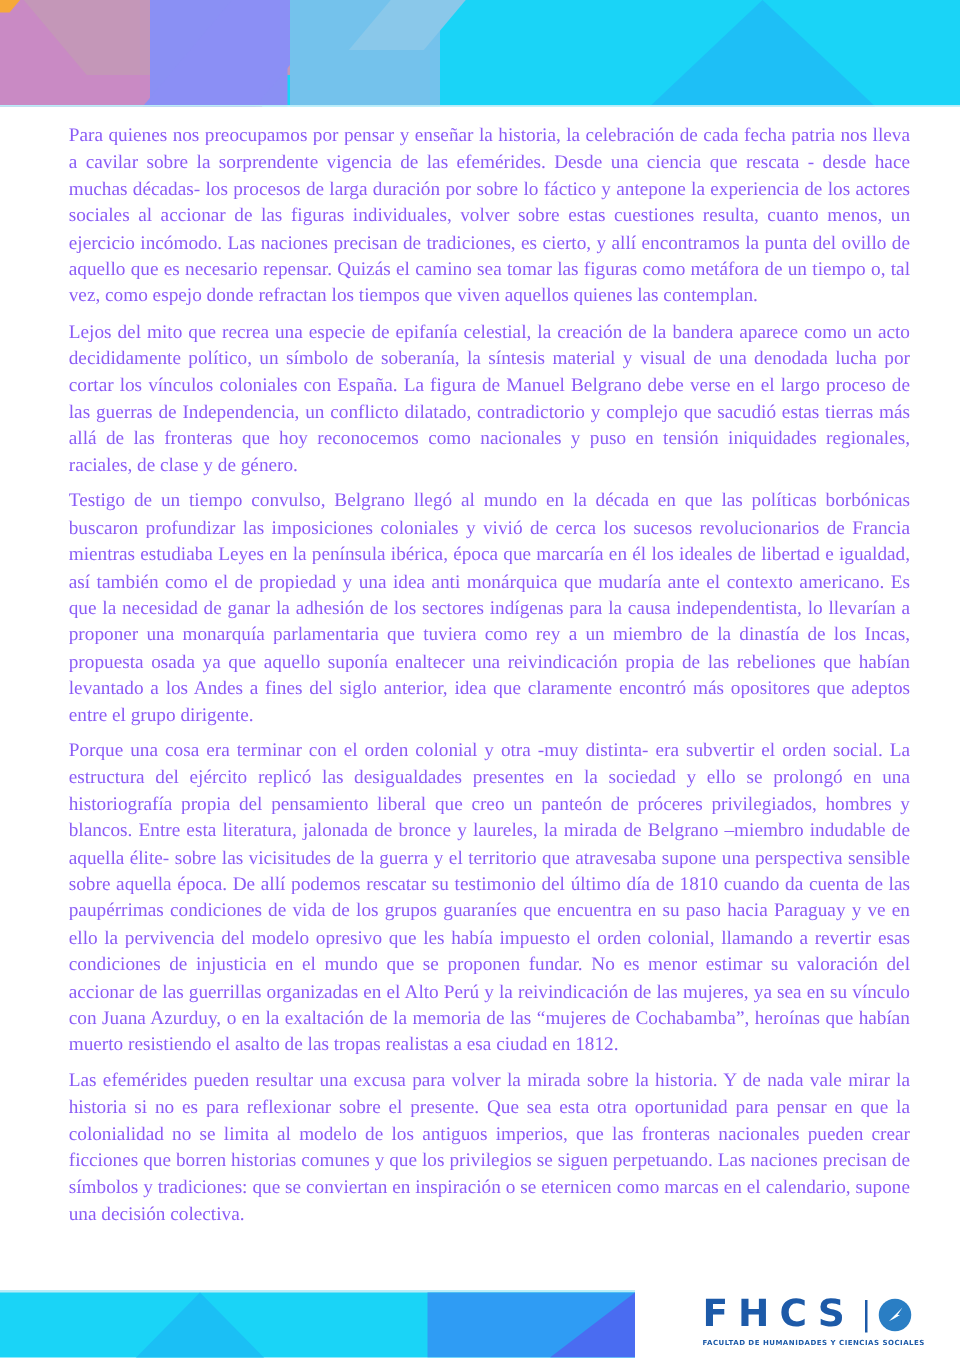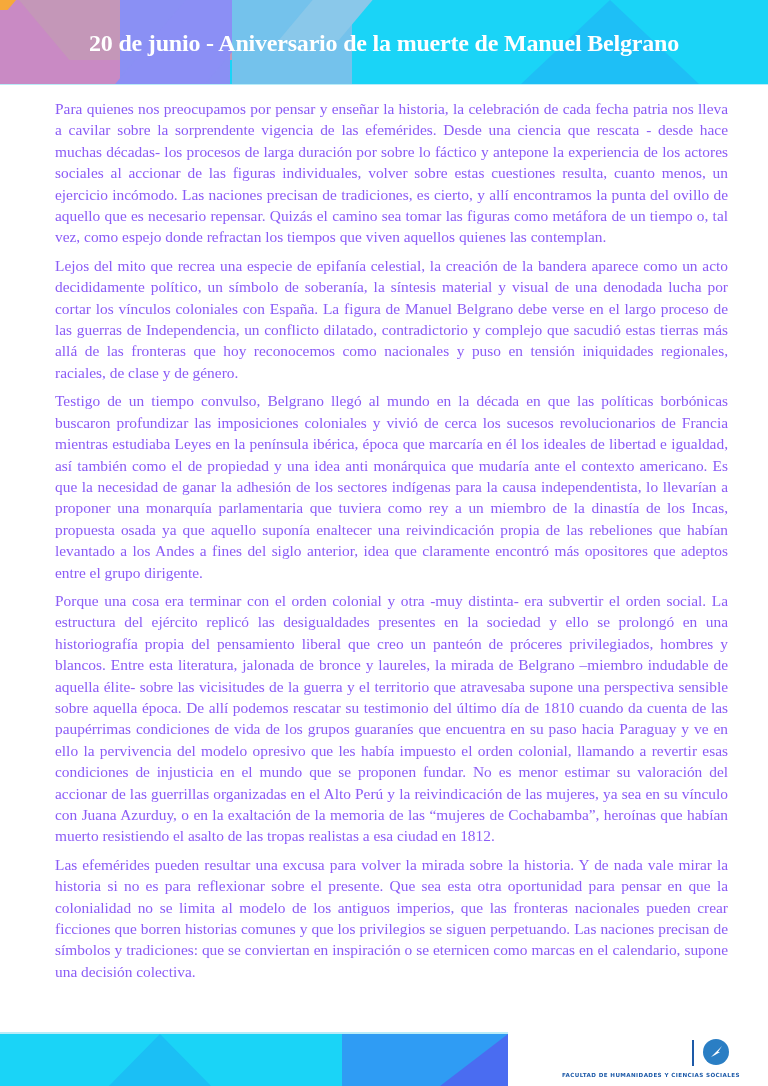--- a/index.html
+++ b/index.html
@@ -65,39 +65,39 @@
 <div class="header-banner">
   <div class="shape hb-pink"></div>
   <div class="shape hb-mauve"></div>
   <div class="shape hb-violet2"></div>
   <div class="shape hb-violet"></div>
   <div class="shape hb-lightblue"></div>
   <div class="shape hb-lightblue2"></div>
   <div class="shape hb-orange"></div>
   <div class="shape hb-tri"></div>
   <div class="shape hb-line"></div>
-  <div class="header-title">20 de junio - Aniversario de la muerte de Manuel Belgrano</div>
 </div>
 
 <div class="article">
   <p>Para quienes nos preocupamos por pensar y enseñar la historia, la celebración de cada fecha patria nos lleva a cavilar sobre la sorprendente vigencia de las efemérides. Desde una ciencia que rescata - desde hace muchas décadas- los procesos de larga duración por sobre lo fáctico y antepone la experiencia de los actores sociales al accionar de las figuras individuales, volver sobre estas cuestiones resulta, cuanto menos, un ejercicio incómodo. Las naciones precisan de tradiciones, es cierto, y allí encontramos la punta del ovillo de aquello que es necesario repensar. Quizás el camino sea tomar las figuras como metáfora de un tiempo o, tal vez, como espejo donde refractan los tiempos que viven aquellos quienes las contemplan.</p>
   <p>Lejos del mito que recrea una especie de epifanía celestial, la creación de la bandera aparece como un acto decididamente político, un símbolo de soberanía, la síntesis material y visual de una denodada lucha por cortar los vínculos coloniales con España. La figura de Manuel Belgrano debe verse en el largo proceso de las guerras de Independencia, un conflicto dilatado, contradictorio y complejo que sacudió estas tierras más allá de las fronteras que hoy reconocemos como nacionales y puso en tensión iniquidades regionales, raciales, de clase y de género.</p>
   <p>Testigo de un tiempo convulso, Belgrano llegó al mundo en la década en que las políticas borbónicas buscaron profundizar las imposiciones coloniales y vivió de cerca los sucesos revolucionarios de Francia mientras estudiaba Leyes en la península ibérica, época que marcaría en él los ideales de libertad e igualdad, así también como el de propiedad y una idea anti monárquica que mudaría ante el contexto americano. Es que la necesidad de ganar la adhesión de los sectores indígenas para la causa independentista, lo llevarían a proponer una monarquía parlamentaria que tuviera como rey a un miembro de la dinastía de los Incas, propuesta osada ya que aquello suponía enaltecer una reivindicación propia de las rebeliones que habían levantado a los Andes a fines del siglo anterior, idea que claramente encontró más opositores que adeptos entre el grupo dirigente.</p>
   <p>Porque una cosa era terminar con el orden colonial y otra -muy distinta- era subvertir el orden social. La estructura del ejército replicó las desigualdades presentes en la sociedad y ello se prolongó en una historiografía propia del pensamiento liberal que creo un panteón de próceres privilegiados, hombres y blancos. Entre esta literatura, jalonada de bronce y laureles, la mirada de Belgrano –miembro indudable de aquella élite- sobre las vicisitudes de la guerra y el territorio que atravesaba supone una perspectiva sensible sobre aquella época. De allí podemos rescatar su testimonio del último día de 1810 cuando da cuenta de las paupérrimas condiciones de vida de los grupos guaraníes que encuentra en su paso hacia Paraguay y ve en ello la pervivencia del modelo opresivo que les había impuesto el orden colonial, llamando a revertir esas condiciones de injusticia en el mundo que se proponen fundar. No es menor estimar su valoración del accionar de las guerrillas organizadas en el Alto Perú y la reivindicación de las mujeres, ya sea en su vínculo con Juana Azurduy, o en la exaltación de la memoria de las “mujeres de Cochabamba”, heroínas que habían muerto resistiendo el asalto de las tropas realistas a esa ciudad en 1812.</p>
   <p>Las efemérides pueden resultar una excusa para volver la mirada sobre la historia. Y de nada vale mirar la historia si no es para reflexionar sobre el presente. Que sea esta otra oportunidad para pensar en que la colonialidad no se limita al modelo de los antiguos imperios, que las fronteras nacionales pueden crear ficciones que borren historias comunes y que los privilegios se siguen perpetuando. Las naciones precisan de símbolos y tradiciones: que se conviertan en inspiración o se eternicen como marcas en el calendario, supone una decisión colectiva.</p>
 </div>
 
 <div class="footer-banner">
   <div class="shape fb-line"></div>
   <div class="shape fb-tri"></div>
   <div class="shape fb-blue"></div>
   <div class="shape fb-indigo"></div>
 </div>
 
 <div class="logo">
+  <div class="logo-text">FHCS</div>
   <div class="logo-divider"></div>
   <div class="logo-emblem">
     <svg width="18" height="18" viewBox="0 0 18 18">
       <path d="M4 14 L9 9 L15 3 L11 9 L13 9 L8 12 Z" fill="#ffffff"></path>
     </svg>
   </div>
   <div class="logo-subtitle">FACULTAD DE HUMANIDADES Y CIENCIAS SOCIALES</div>
 </div>
 
 </body></html>

